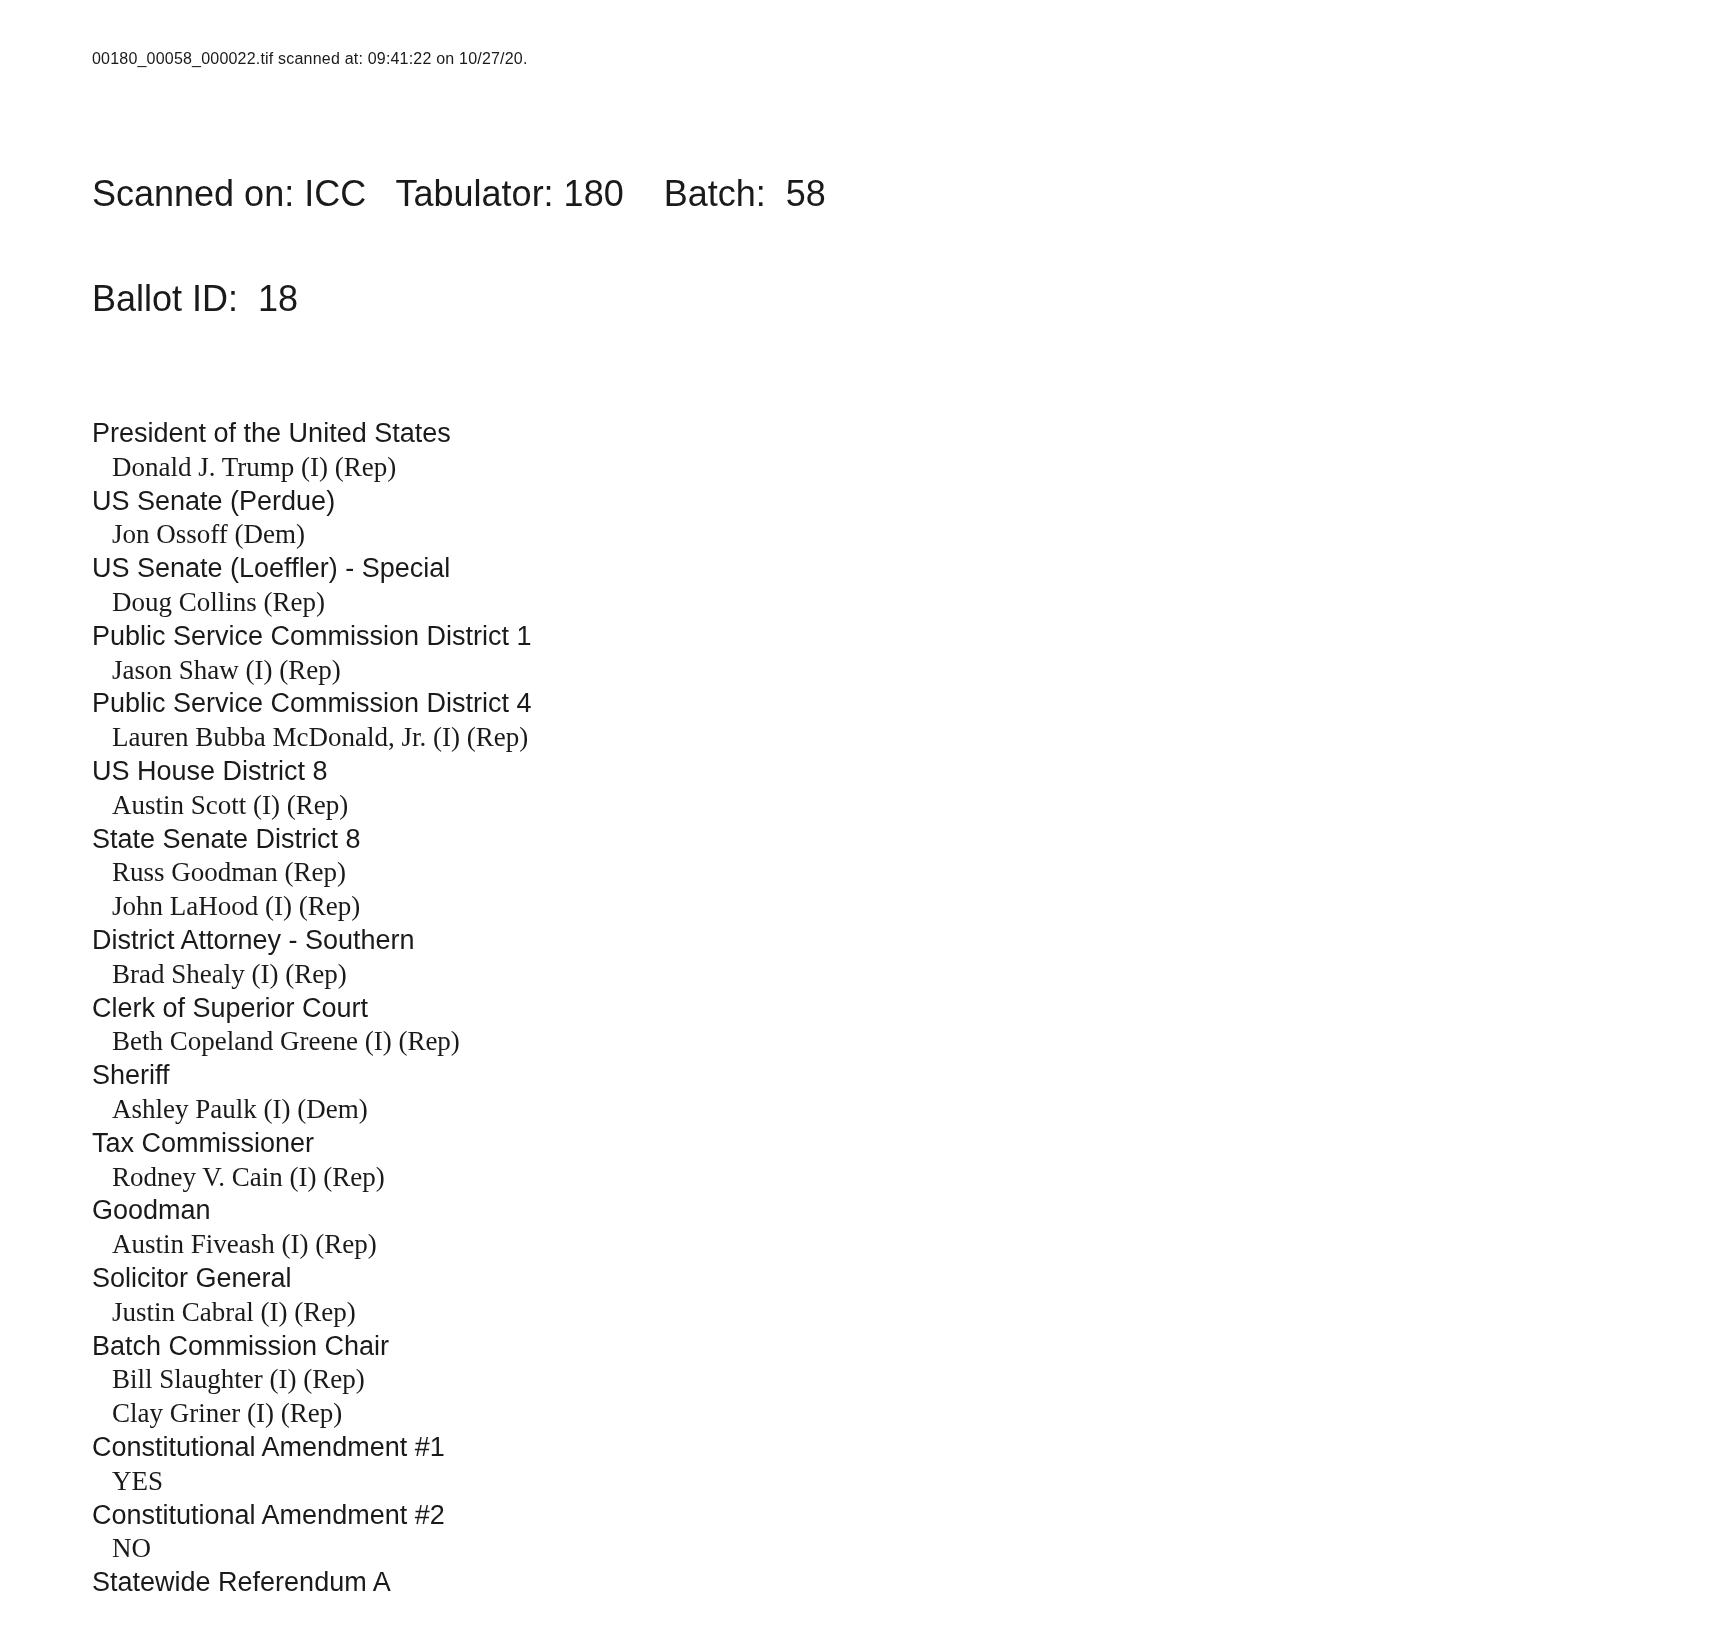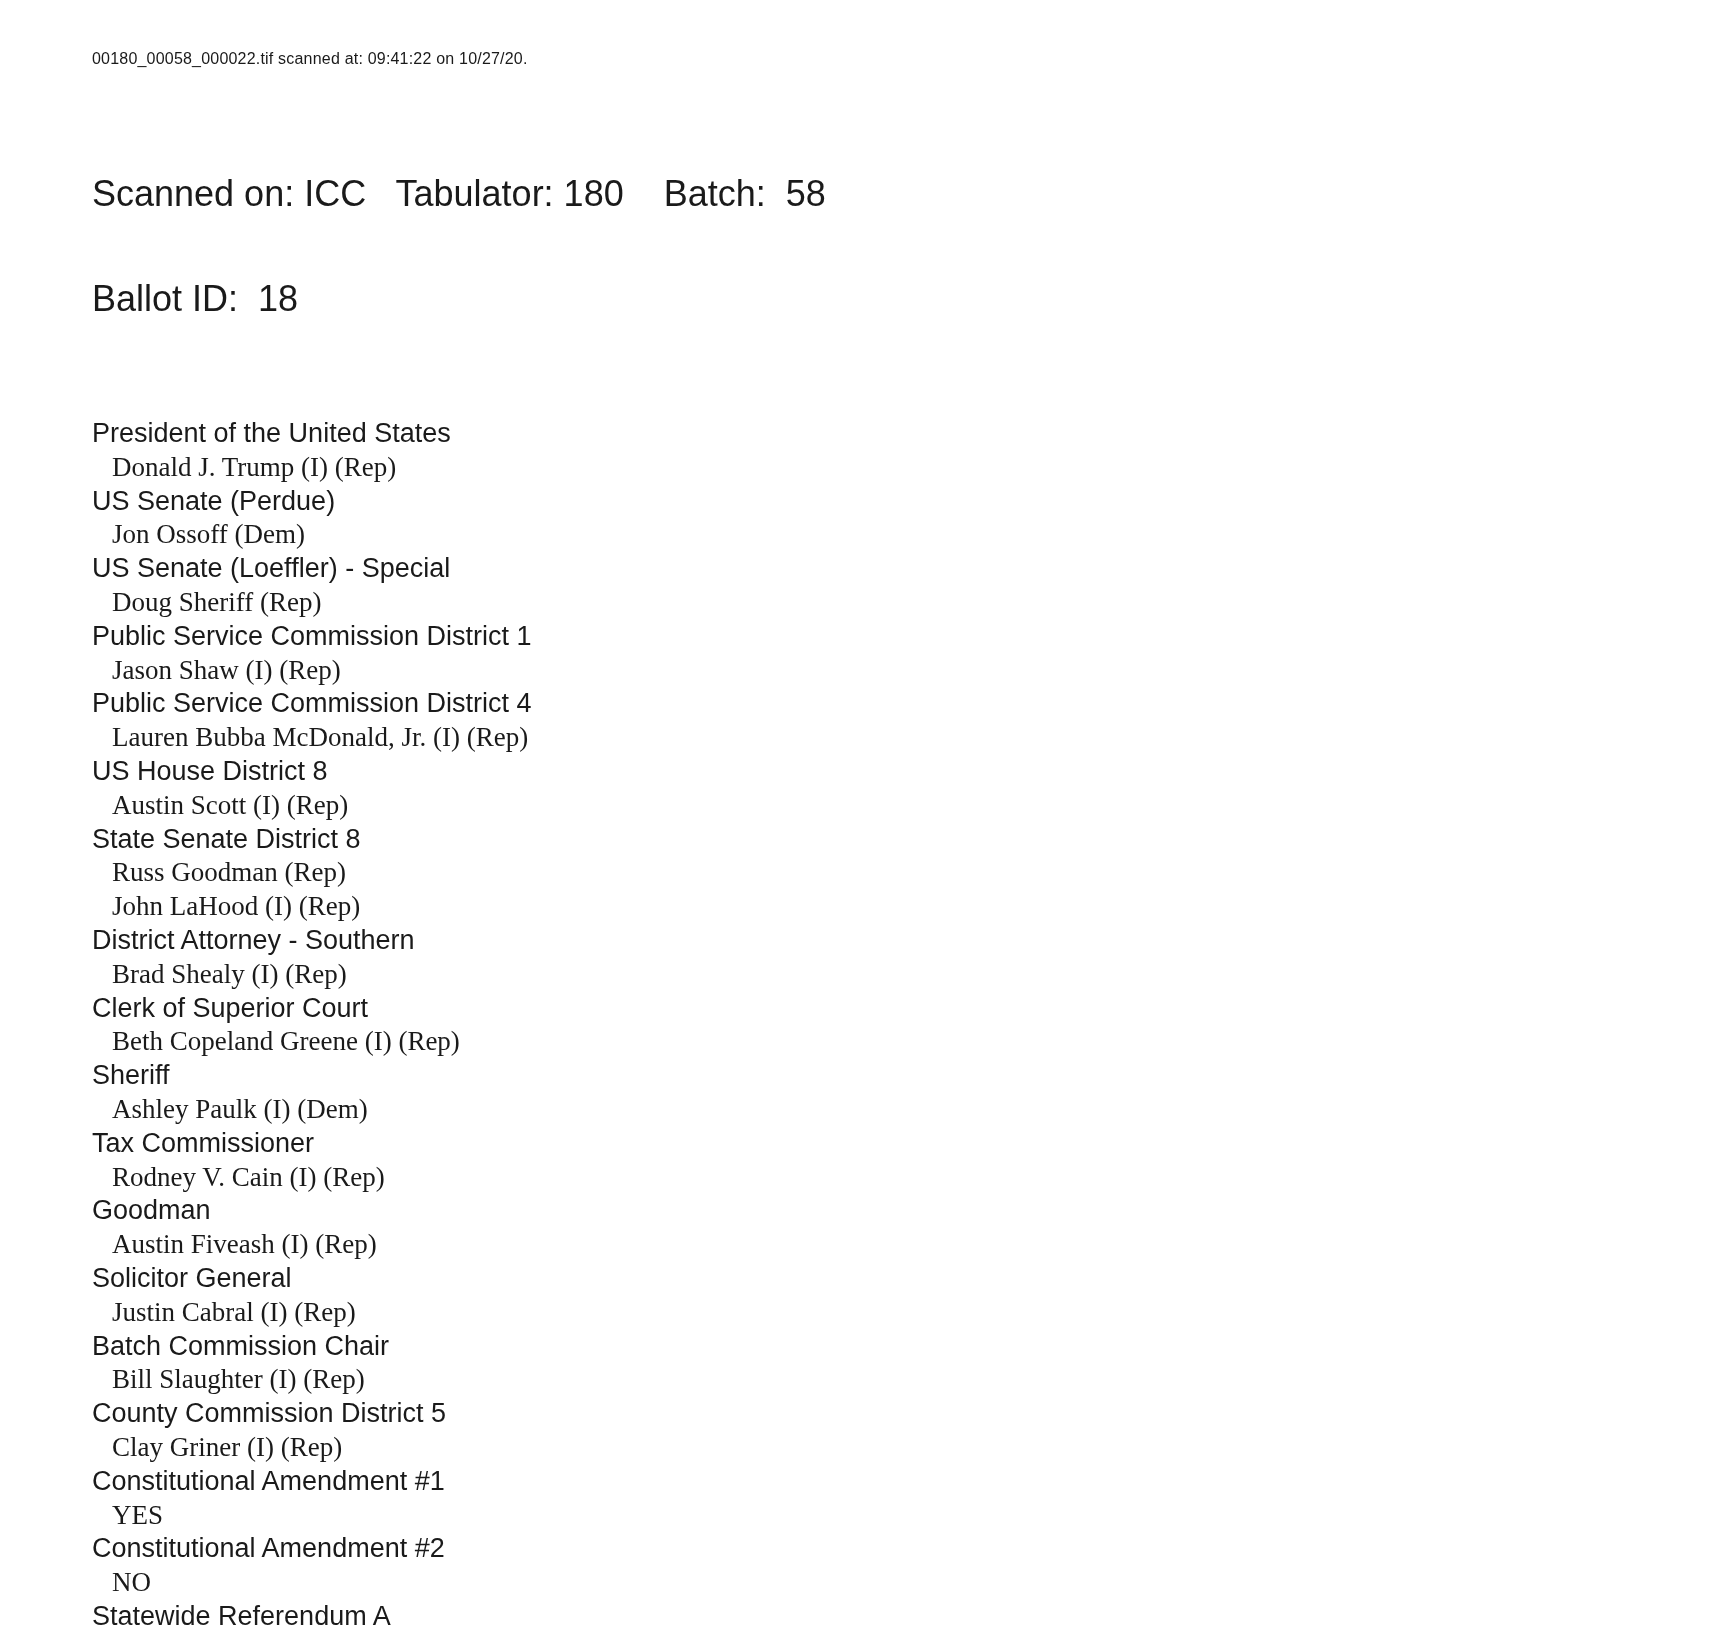--- a/index.html
+++ b/index.html
@@ -64,21 +64,21 @@
     <div class="choice">Donald J. Trump (I) (Rep)</div>
   </div>
 
   <div class="contest">
     <div class="office">US Senate (Perdue)</div>
     <div class="choice">Jon Ossoff (Dem)</div>
   </div>
 
   <div class="contest">
     <div class="office">US Senate (Loeffler) - Special</div>
-    <div class="choice">Doug Sheriff (Rep)</div>
+    <div class="choice">Doug Collins (Rep)</div>
   </div>
 
   <div class="contest">
     <div class="office">Public Service Commission District 1</div>
     <div class="choice">Jason Shaw (I) (Rep)</div>
   </div>
 
   <div class="contest">
     <div class="office">Public Service Commission District 4</div>
     <div class="choice">Lauren Bubba McDonald, Jr. (I) (Rep)</div>
@@ -127,21 +127,20 @@
     <div class="office">Solicitor General</div>
     <div class="choice">Justin Cabral (I) (Rep)</div>
   </div>
 
   <div class="contest">
     <div class="office">Batch Commission Chair</div>
     <div class="choice">Bill Slaughter (I) (Rep)</div>
   </div>
 
   <div class="contest">
-    <div class="office">County Commission District 5</div>
     <div class="choice">Clay Griner (I) (Rep)</div>
   </div>
 
   <div class="contest">
     <div class="office">Constitutional Amendment #1</div>
     <div class="choice">YES</div>
   </div>
 
   <div class="contest">
     <div class="office">Constitutional Amendment #2</div>

